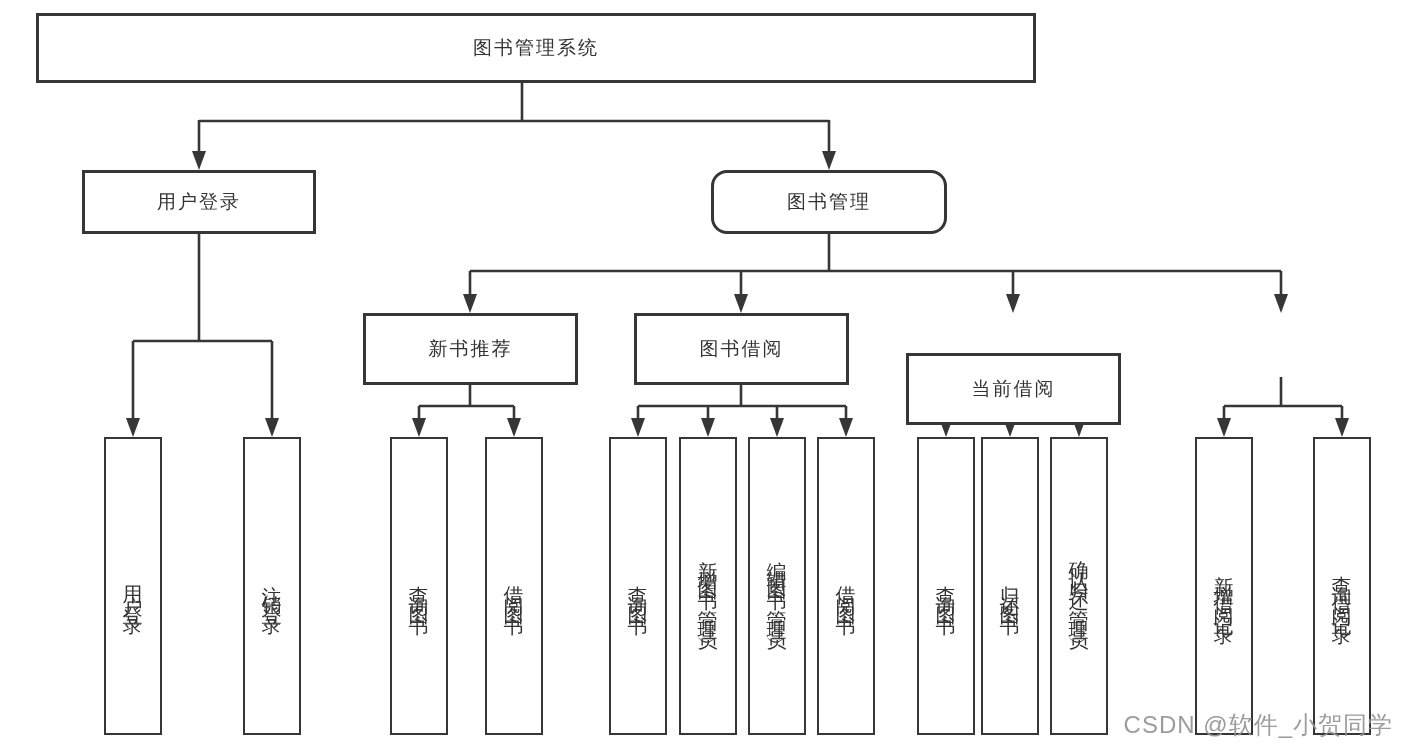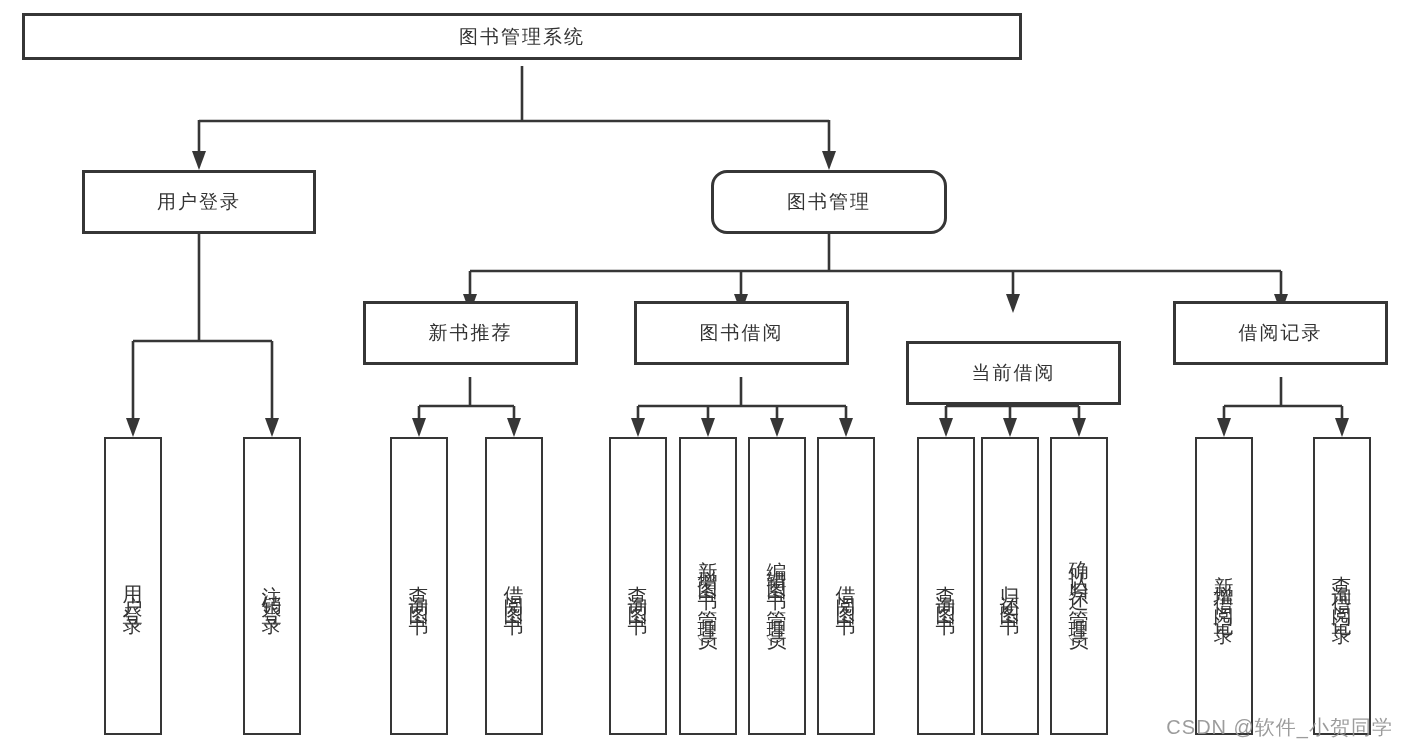--- a/index.html
+++ b/index.html
@@ -25,43 +25,43 @@
     align-items: center;
     justify-content: center;
     color: #333333;
   }
   .h-label {
     font-size: 19px;
     letter-spacing: 2px;
     color: #333333;
     white-space: nowrap;
   }
-  .root-box   { left: 22px;  top: 13px;  width: 1000px; height: 47px; }
+  .root-box   { left: 36px;  top: 13px;  width: 1000px; height: 70px; }
   .lvl2       { top: 170px; height: 64px; }
-  .lvl3       { top: 301px; height: 64px; text-align: right; }
+  .lvl3       { top: 313px; height: 72px; text-align: right; }
   .leaf {
     top: 437px;
     width: 58px;
     height: 298px;
     border-width: 2.5px;
   }
   .v-label {
     writing-mode: vertical-rl;
     text-orientation: mixed;
     font-size: 20px;
     letter-spacing: 10px;
     color: #333333;
     line-height: 1;
     margin-top: 8px; 
   }
   .watermark {
     position: absolute;
     right: 12px;
     bottom: 6px;
-    font-size: 20px;
+    font-size: 24px;
     color: rgba(148,148,148,0.92);
     letter-spacing: 1px;
     white-space: nowrap;
     z-index: 5;
   }
 </style>
 </head>
 <body>
 
 <div class="canvas">
@@ -115,23 +115,20 @@
 
   <div class="box lvl3" style="left:363px; width:215px;">
     <span class="h-label">新书推荐</span>
   </div>
   <div class="box lvl3" style="left:634px; width:215px;">
     <span class="h-label">图书借阅</span>
   </div>
   <div class="box lvl3" style="left:906px; width:215px;margin-top:40px;">
     <span class="h-label">当前借阅</span>
   </div>
-  <div class="box lvl3" style="left:1173px; width:215px;">
-    <span class="h-label">借阅记录</span>
-  </div>
 
   <div class="box leaf" style="left:104px;">
     <span class="v-label">用户登录</span>
   </div>
   <div class="box leaf" style="left:243px;">
     <span class="v-label">注销登录</span>
   </div>
 
   <div class="box leaf" style="left:390px;">
     <span class="v-label">查询图书</span>

